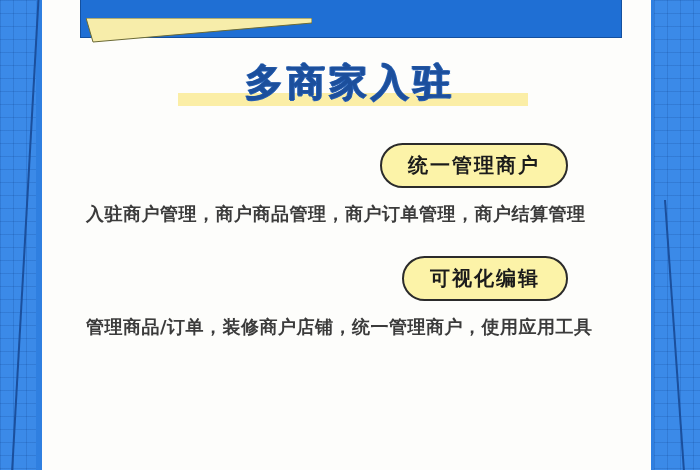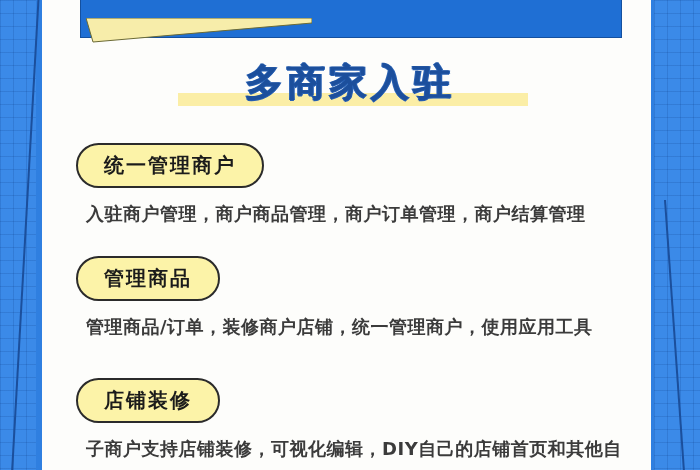--- a/index.html
+++ b/index.html
@@ -155,20 +155,21 @@
       1px 0 0 #2a62b4,
      -1px 0 0 #2a62b4,
       0 1px 0 #2a62b4;
   }
 
   
   .feature {
     position: absolute;
     left: 0;
     width: 568px;
+    text-align: right;
   }
   .pill {
     display: inline-block;
     box-sizing: border-box;
     margin-left: 76px;
     background: #fcf3a8;
     border: 2px solid #2b2b2b;
     border-radius: 26px;
     padding: 8px 26px 9px 26px;
     font-family: "DejaVu Sans", "Liberation Sans", sans-serif;
@@ -219,22 +220,18 @@
     <div class="title-hl"></div>
     <span class="title-text">多商家入驻</span>
   </div>
 
   <div class="feature" id="feature-0">
     <div class="pill">统一管理商户</div>
     <div class="desc">入驻商户管理，商户商品管理，商户订单管理，商户结算管理</div>
   </div>
 
   <div class="feature" id="feature-1">
-    <div class="pill">管理商品</div>
+    <div class="pill">可视化编辑</div>
     <div class="desc">管理商品/订单，装修商户店铺，统一管理商户，使用应用工具</div>
   </div>
 
-  <div class="feature" id="feature-2">
-    <div class="pill">店铺装修</div>
-    <div class="desc">子商户支持店铺装修，可视化编辑，DIY自己的店铺首页和其他自</div>
-  </div>
 
 </div>
 
 </body></html>

